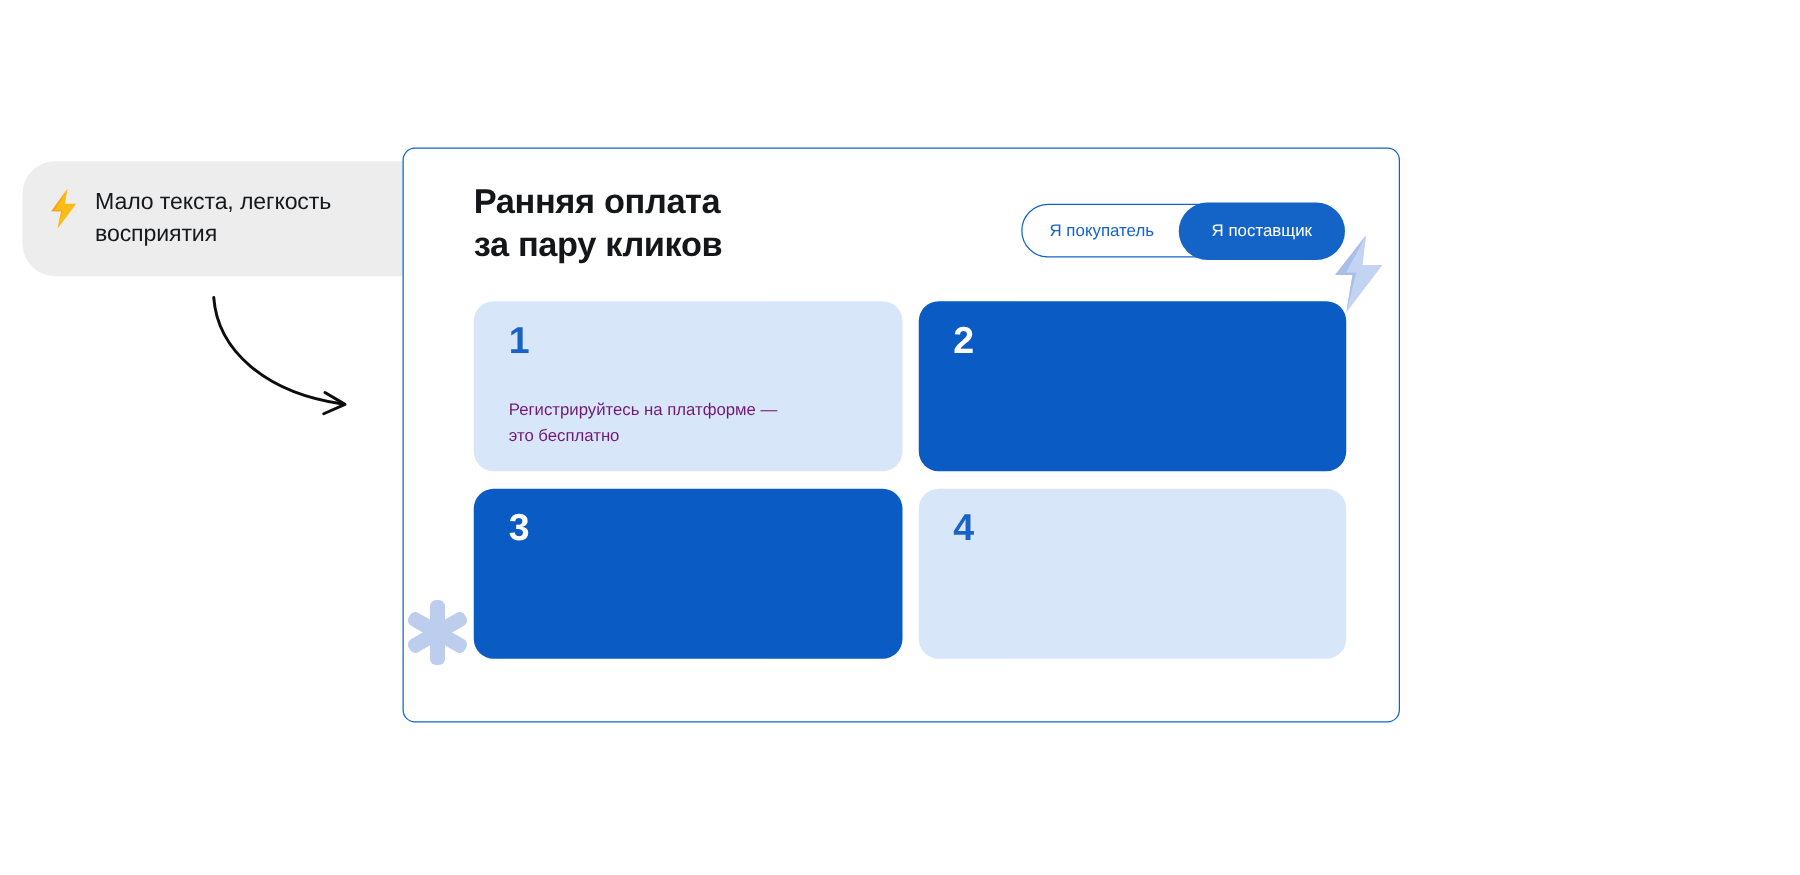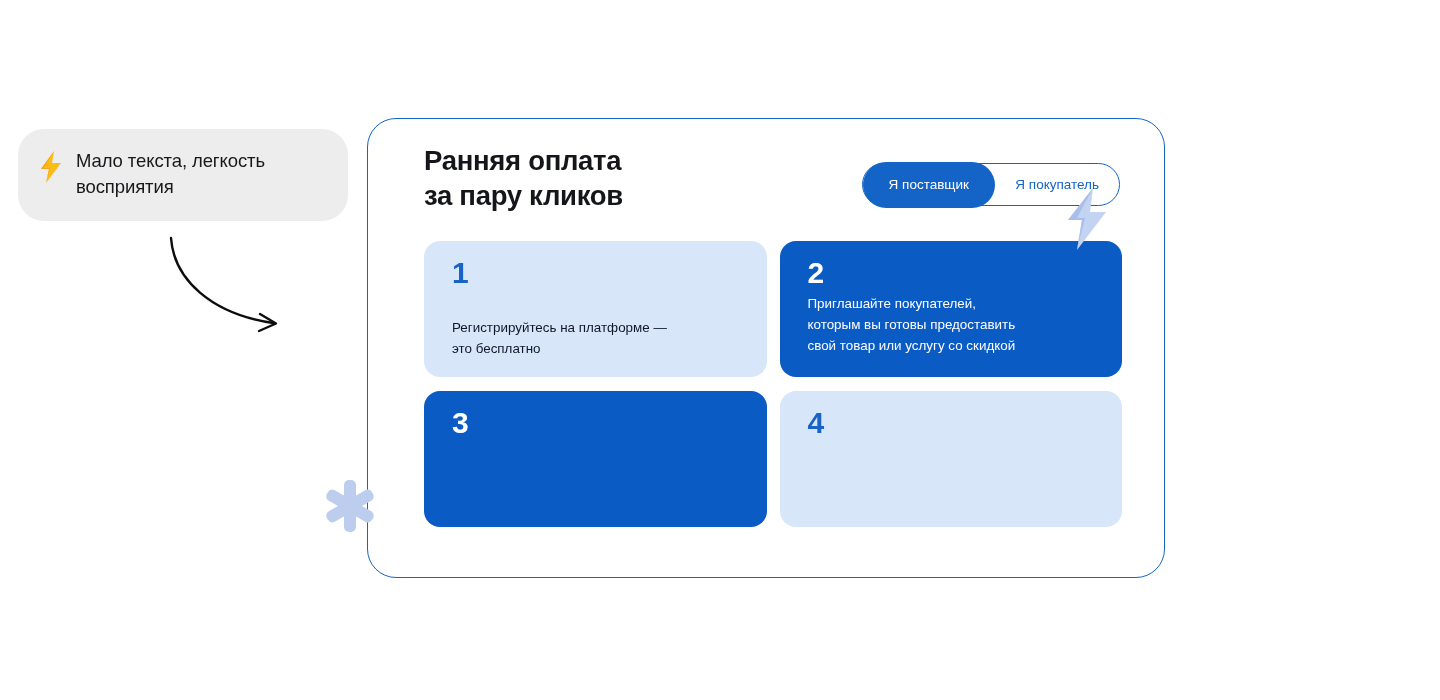--- a/index.html
+++ b/index.html
@@ -56,23 +56,22 @@
   
   #promo-panel {
     position: absolute;
     left: 322px;
     top: 118px;
     width: 798px;
     height: 460px;
     box-sizing: border-box;
     background: #ffffff;
     border: 1.6px solid #1565c7;
-    border-radius: 29px;
+    border-radius: 10px;
     overflow: hidden;
-    margin-left: 45px;
   }
 
   
   .panel-header {
     position: absolute;
     left: 56px;
     top: 24px;
     right: 44px;
     height: 84px;
   }
@@ -160,21 +159,21 @@
   }
   .tone-light .step-number { color: #1a63c6; }
   .tone-dark  .step-number { color: #ffffff; }
 
   .step-body {
     font-size: 13.4px;
     line-height: 1.58;
     white-space: pre-line;
     margin: 0;
   }
-  .tone-light .step-body { color: #0f172a; }
+  .tone-light .step-body { color: #701a75; }
   .tone-dark  .step-body { color: #ffffff; }
 
   
   .step-card.push-bottom .step-body { margin-top: auto; }
 
   
   #decor-bolt {
     position: absolute;
     left: 1062px;
     top: 186px;
@@ -208,38 +207,35 @@
   <path d="M110 86 L126 95.5 L109 103" fill="none" stroke="#0d0d0d" stroke-width="2.4" stroke-linecap="round" stroke-linejoin="round"></path>
 </svg>
 
 <div id="promo-panel">
 
   <div class="panel-header">
     <h1 class="panel-title">Ранняя оплата
 за пару кликов</h1>
 
     <div id="audience-toggle">
+      <div class="toggle-opt inactive">Я покупатель</div>
       <div class="toggle-opt active">Я поставщик</div>
-      <div class="toggle-opt inactive">Я покупатель</div>
     </div>
   </div>
 
   <div id="steps-grid">
 
     <div class="step-card tone-light push-bottom">
       <div class="step-number">1</div>
       <div class="step-body">Регистрируйтесь на платформе —
 это бесплатно</div>
     </div>
 
     <div class="step-card tone-dark">
       <div class="step-number">2</div>
-      <div class="step-body">Приглашайте покупателей,
-которым вы готовы предоставить
-свой товар или услугу со скидкой</div>
     </div>
 
     <div class="step-card tone-dark push-bottom">
       <div class="step-number">3</div>
     </div>
 
     <div class="step-card tone-light push-bottom">
       <div class="step-number">4</div>
     </div>
 

